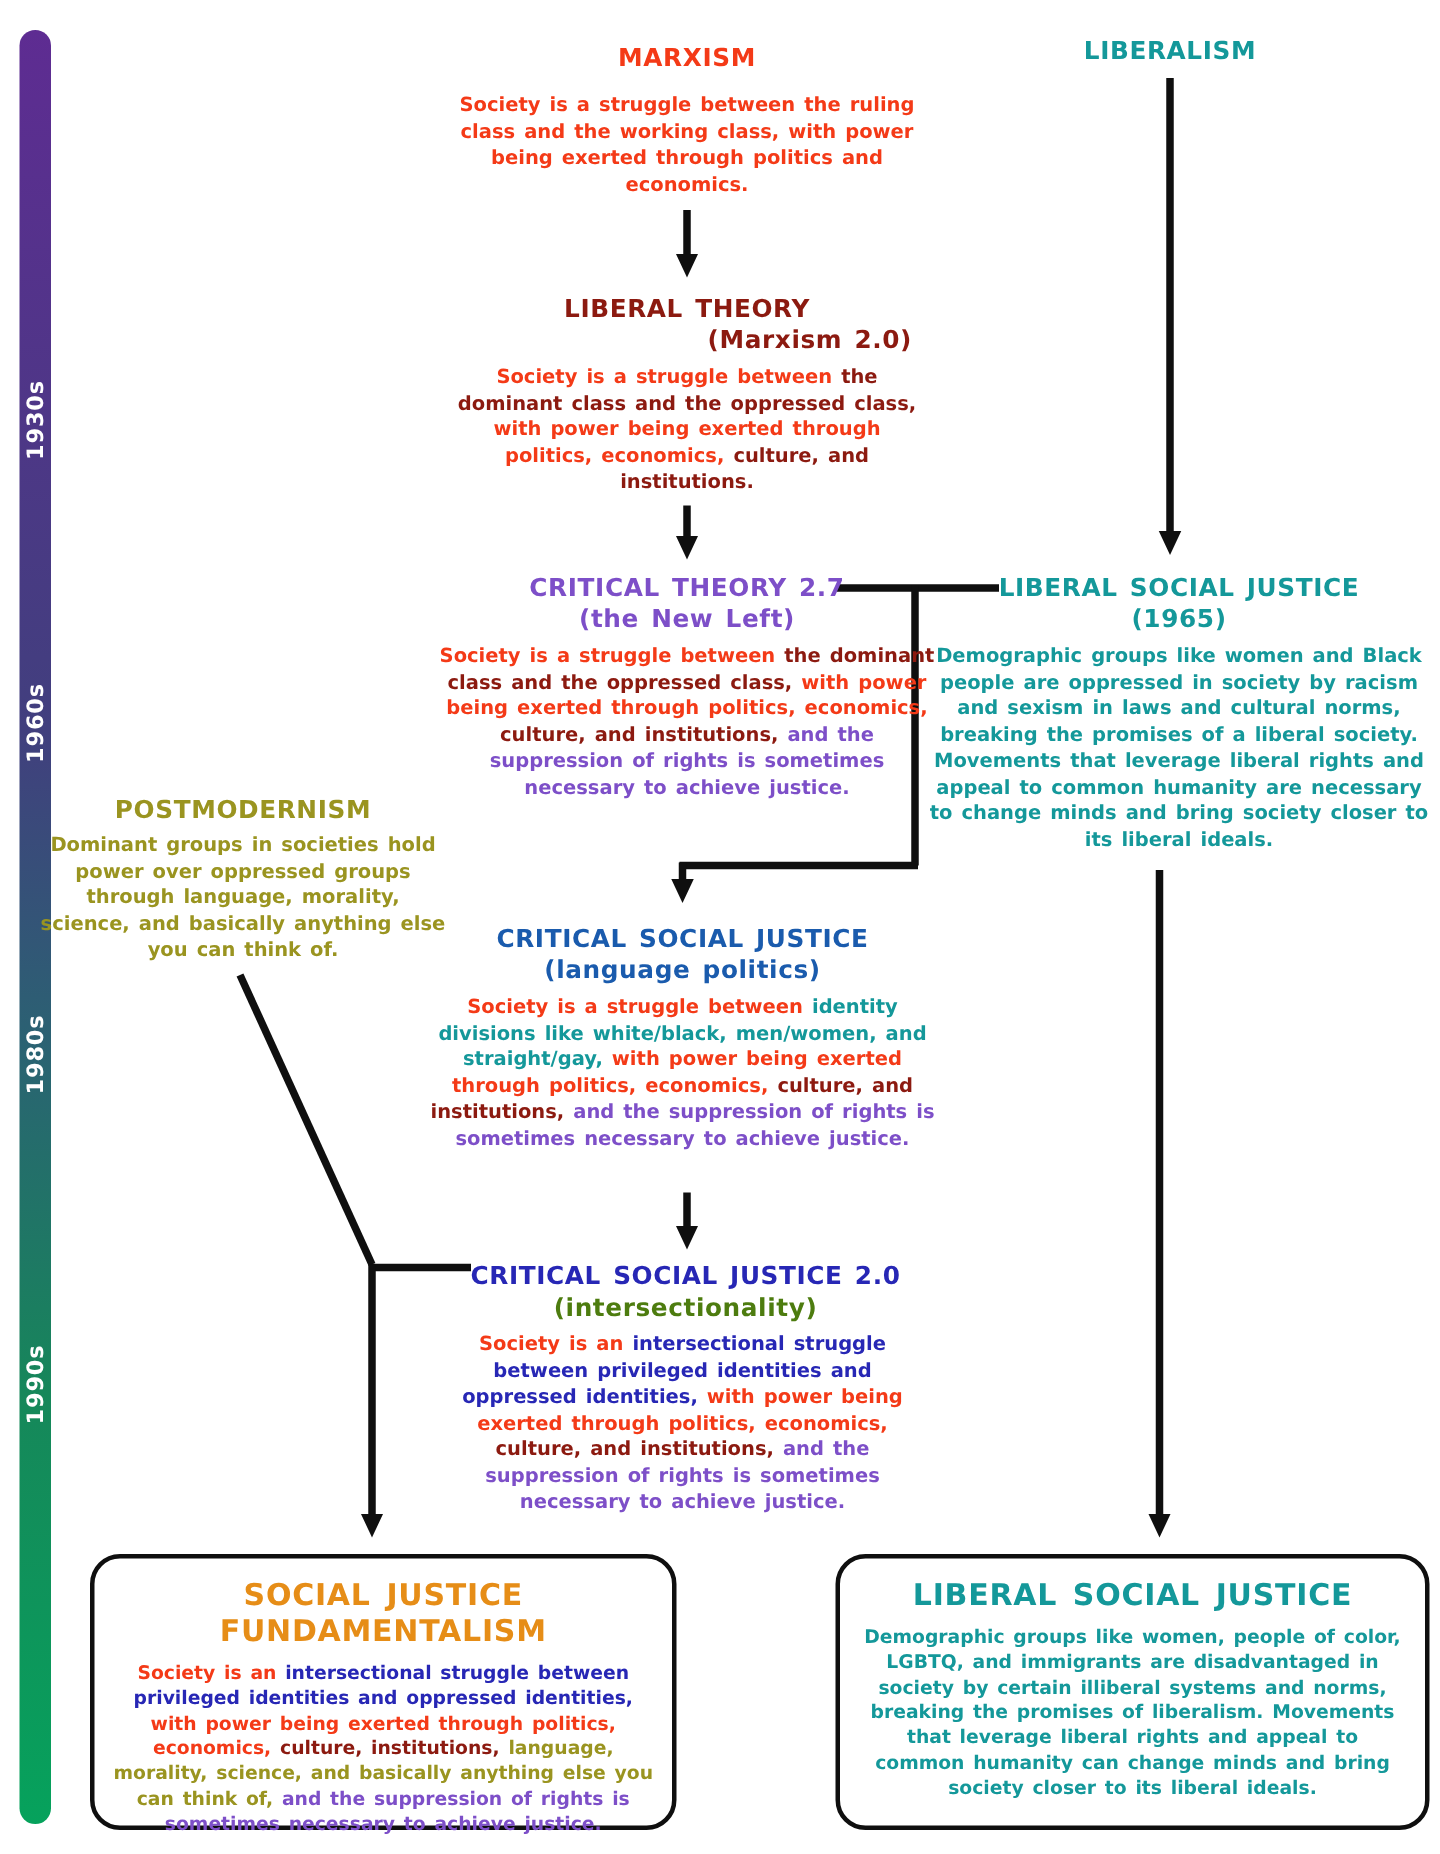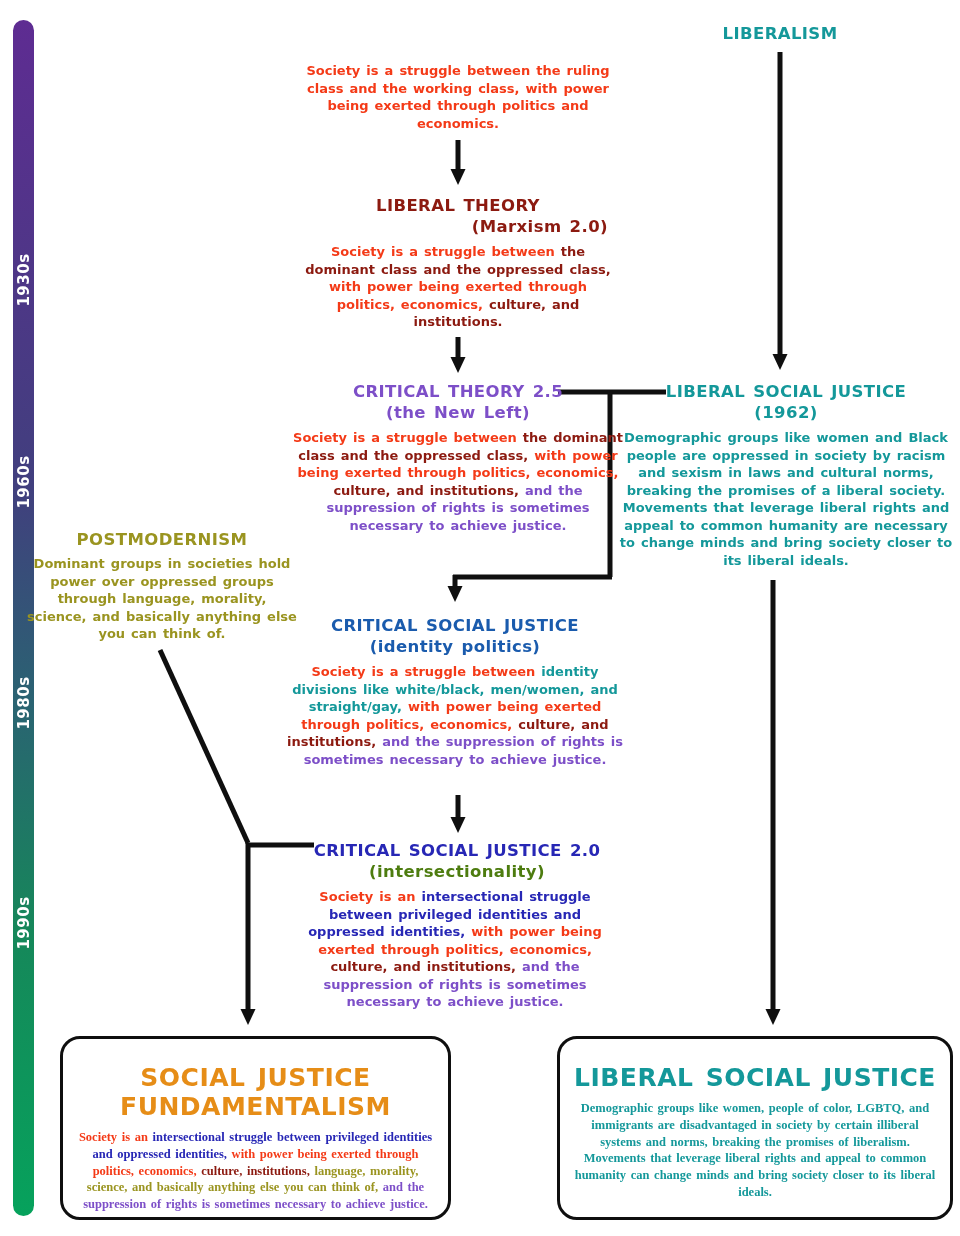--- a/index.html
+++ b/index.html
@@ -9,22 +9,22 @@
   }
   svg.connectors{position:absolute;left:0;top:0;width:960px;height:1236px;pointer-events:none;}
   .node-head{position:absolute;text-align:center;font-size:16.5px;line-height:21px;letter-spacing:.4px;word-spacing:2px;}
   .node-desc{position:absolute;text-align:center;font-size:13px;line-height:17.5px;word-spacing:1.5px;}
   .timeline-bar{position:absolute;left:13px;top:20px;width:21px;height:1196px;border-radius:11px;
     background:linear-gradient(180deg,#5e2c92 0%,#413f7e 39%,#2a6372 57%,#16875a 76%,#06a25c 100%);}
   .decade{position:absolute;left:13px;width:21px;height:80px;display:flex;align-items:center;justify-content:center;}
   .decade span{transform:rotate(-90deg);color:#ffffff;font-size:15px;letter-spacing:.5px;white-space:nowrap;}
   .end-box{position:absolute;border:3.5px solid #0f0f0f;border-radius:20px;background:#fff;box-sizing:border-box;
     padding:10px 12px;text-align:center;}
-  .box-title{font-size:25px;letter-spacing:.5px;word-spacing:3px;margin-top:14px;}
-  .box-desc{font-size:12.5px;line-height:16.8px;word-spacing:1.5px;margin-top:8px;font-family:Liberation Serif, serif;}
+  .box-title{font-size:20px;letter-spacing:.5px;word-spacing:3px;margin-top:2px;}
+  .box-desc{font-size:12.5px;line-height:16.8px;word-spacing:1.5px;margin-top:8px;}
 </style>
 </head>
 <body>
 
 <div id="canvas">
 
   <div class="timeline-bar" style="background: linear-gradient(rgb(94, 44, 146) 0%, rgb(65, 63, 126) 39%, rgb(42, 99, 114) 57%, rgb(22, 135, 90) 76%, rgb(6, 162, 92) 100%);"></div>
   <div class="decade" style="top:240px">
       <span>1930s</span>
     </div>
@@ -53,52 +53,55 @@
       <line x1="612" y1="577" x2="453" y2="577"></line>
       <line x1="455" y1="575" x2="455" y2="587" marker-end="url(#ah)"></line>
       <line x1="458" y1="795" x2="458" y2="818" marker-end="url(#ah)"></line>
       <line x1="160" y1="650" x2="248" y2="843"></line>
       <line x1="246" y1="845" x2="314" y2="845"></line>
       <line x1="248" y1="843" x2="248" y2="1010" marker-end="url(#ah)"></line>
       <line x1="773" y1="580" x2="773" y2="1010" marker-end="url(#ah)"></line>
     </g>
   </svg>
 
+  <div class="node-head" style="left:308px;top:28px;width:300px">
+    <div style="color: rgb(244, 58, 23);">MARXISM</div>
+  </div>
   <div class="node-desc" style="left:303px;top:62px;width:310px"><span style="color: rgb(244, 58, 23);">Society is a struggle between the ruling class and the working class, with power being exerted through politics and economics.</span></div>
 
   <div class="node-head" style="left:680px;top:23px;width:200px">
     <div style="color: rgb(20, 152, 154);">LIBERALISM</div>
   </div>
 
   <div class="node-head" style="left:308px;top:195px;width:300px">
     <div style="color: rgb(140, 26, 16);">LIBERAL THEORY</div>
     <div style="color: rgb(140, 26, 16); text-align: right;">(Marxism 2.0)</div>
   </div>
   <div class="node-desc" style="left:298px;top:243px;width:320px"><span style="color: rgb(244, 58, 23);">Society is a struggle between </span><span style="color: rgb(140, 26, 16);">the dominant class and the oppressed class, </span><span style="color: rgb(244, 58, 23);">with power being exerted through politics, economics, </span><span style="color: rgb(140, 26, 16);">culture, and institutions.</span></div>
 
   <div class="node-head" style="left:298px;top:381px;width:320px">
-    <div style="color: rgb(125, 79, 200);">CRITICAL THEORY 2.5</div>
+    <div style="color: rgb(125, 79, 200);">CRITICAL THEORY 2.7</div>
     <div style="color: rgb(125, 79, 200);">(the New Left)</div>
   </div>
   <div class="node-desc" style="left:293px;top:429px;width:330px"><span style="color: rgb(244, 58, 23);">Society is a struggle between </span><span style="color: rgb(140, 26, 16);">the dominant class and the oppressed class, </span><span style="color: rgb(244, 58, 23);">with power being exerted through politics, economics, </span><span style="color: rgb(140, 26, 16);">culture, and institutions, </span><span style="color: rgb(125, 79, 200);">and the suppression of rights is sometimes necessary to achieve justice.</span></div>
 
   <div class="node-head" style="left:626px;top:381px;width:320px">
     <div style="color: rgb(20, 152, 154);">LIBERAL SOCIAL JUSTICE</div>
-    <div style="color: rgb(20, 152, 154);">(1962)</div>
+    <div style="color: rgb(20, 152, 154);">(1965)</div>
   </div>
   <div class="node-desc" style="left:618px;top:429px;width:336px"><span style="color: rgb(20, 152, 154);">Demographic groups like women and Black people are oppressed in society by racism and sexism in laws and cultural norms, breaking the promises of a liberal society. Movements that leverage liberal rights and appeal to common humanity are necessary to change minds and bring society closer to its liberal ideals.</span></div>
 
   <div class="node-head" style="left:37px;top:529px;width:250px">
     <div style="color: rgb(154, 148, 32);">POSTMODERNISM</div>
   </div>
   <div class="node-desc" style="left:27px;top:555px;width:270px"><span style="color: rgb(154, 148, 32);">Dominant groups in societies hold power over oppressed groups through language, morality, science, and basically anything else you can think of.</span></div>
 
   <div class="node-head" style="left:295px;top:615px;width:320px">
     <div style="color: rgb(26, 91, 173);">CRITICAL SOCIAL JUSTICE</div>
-    <div style="color: rgb(26, 91, 173);">(identity politics)</div>
+    <div style="color: rgb(26, 91, 173);">(language politics)</div>
   </div>
   <div class="node-desc" style="left:287px;top:663px;width:336px"><span style="color: rgb(244, 58, 23);">Society is a struggle between </span><span style="color: rgb(20, 152, 154);">identity divisions like white/black, men/women, and straight/gay, </span><span style="color: rgb(244, 58, 23);">with power being exerted through politics, economics, </span><span style="color: rgb(140, 26, 16);">culture, and institutions, </span><span style="color: rgb(125, 79, 200);">and the suppression of rights is sometimes necessary to achieve justice.</span></div>
 
   <div class="node-head" style="left:297px;top:840px;width:320px">
     <div style="color: rgb(39, 39, 181);">CRITICAL SOCIAL JUSTICE 2.0</div>
     <div style="color: #4d7c0f;">(intersectionality)</div>
   </div>
   <div class="node-desc" style="left:290px;top:888px;width:330px"><span style="color: rgb(244, 58, 23);">Society is an </span><span style="color: rgb(39, 39, 181);">intersectional struggle between privileged identities and oppressed identities, </span><span style="color: rgb(244, 58, 23);">with power being exerted through politics, economics, </span><span style="color: rgb(140, 26, 16);">culture, and institutions, </span><span style="color: rgb(125, 79, 200);">and the suppression of rights is sometimes necessary to achieve justice.</span></div>
 
   <div class="end-box" style="left:60px;top:1036px;width:391px;height:184px">

